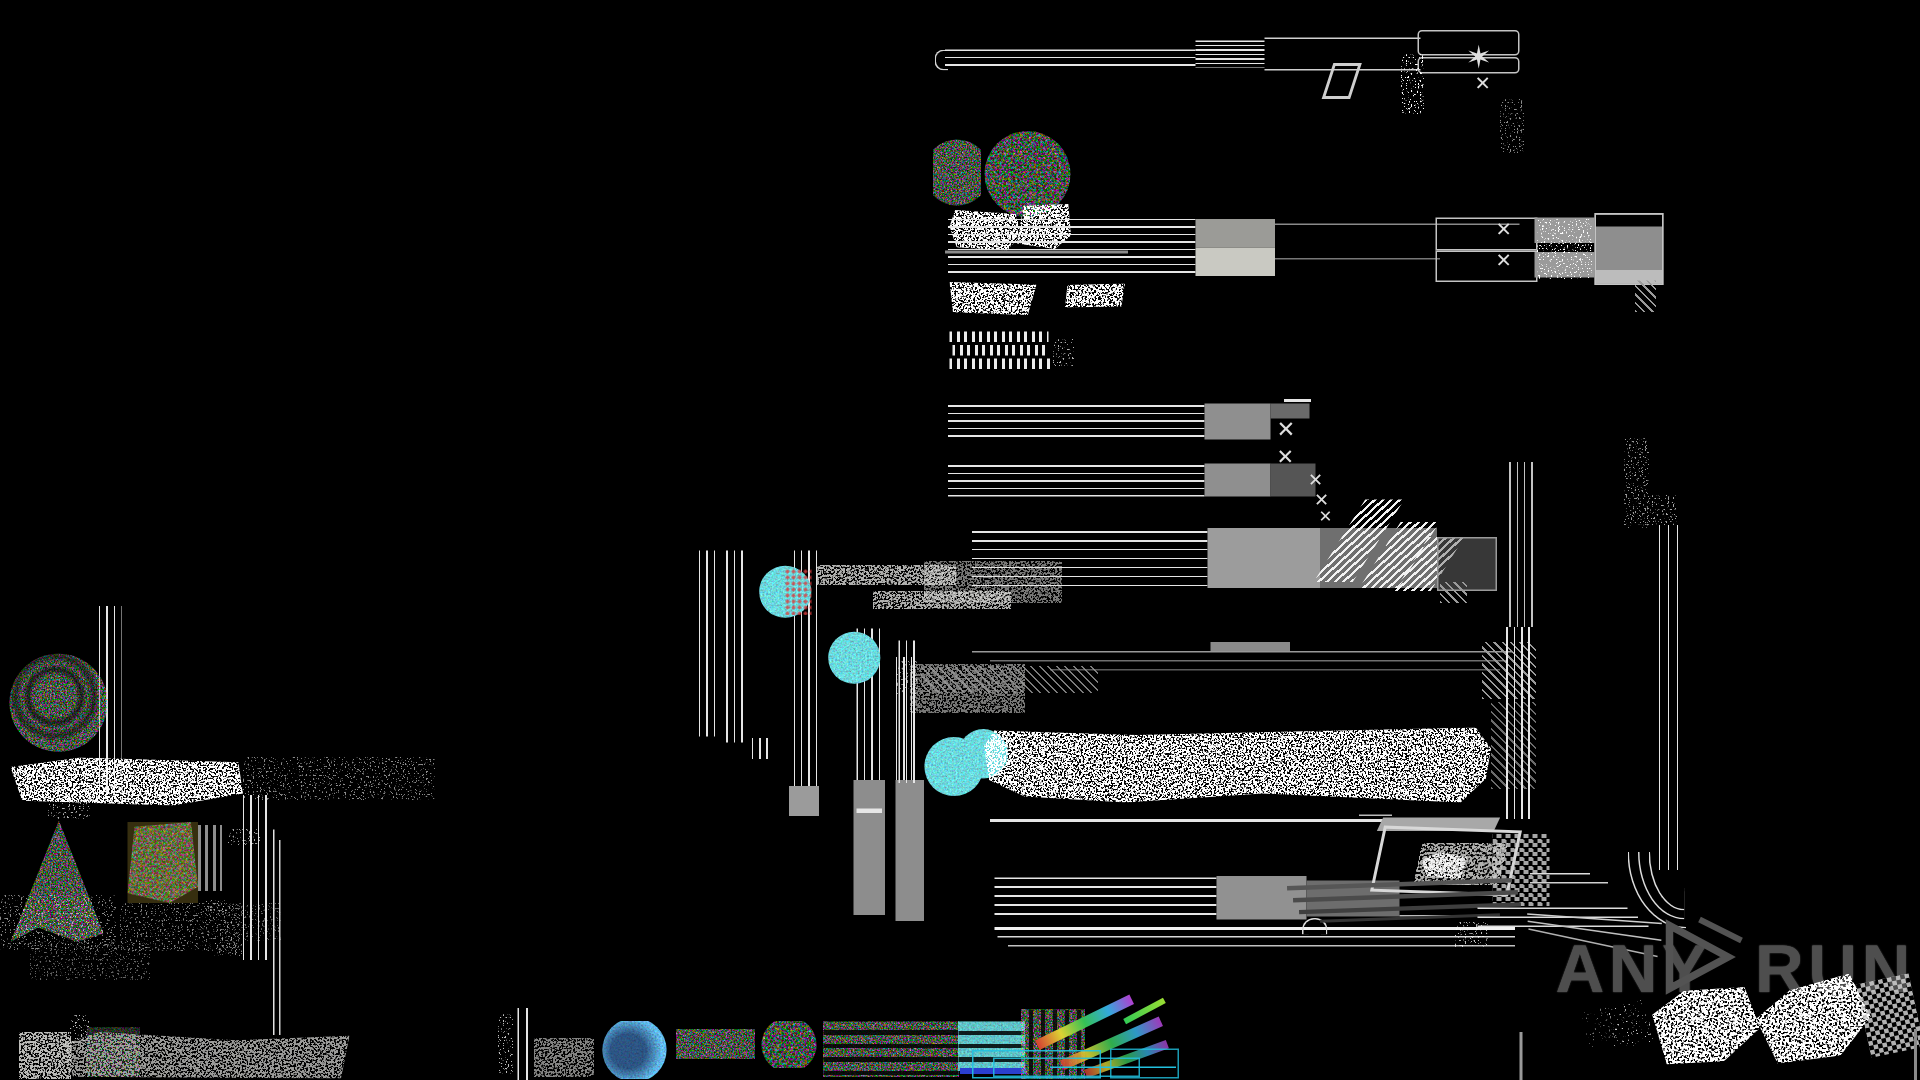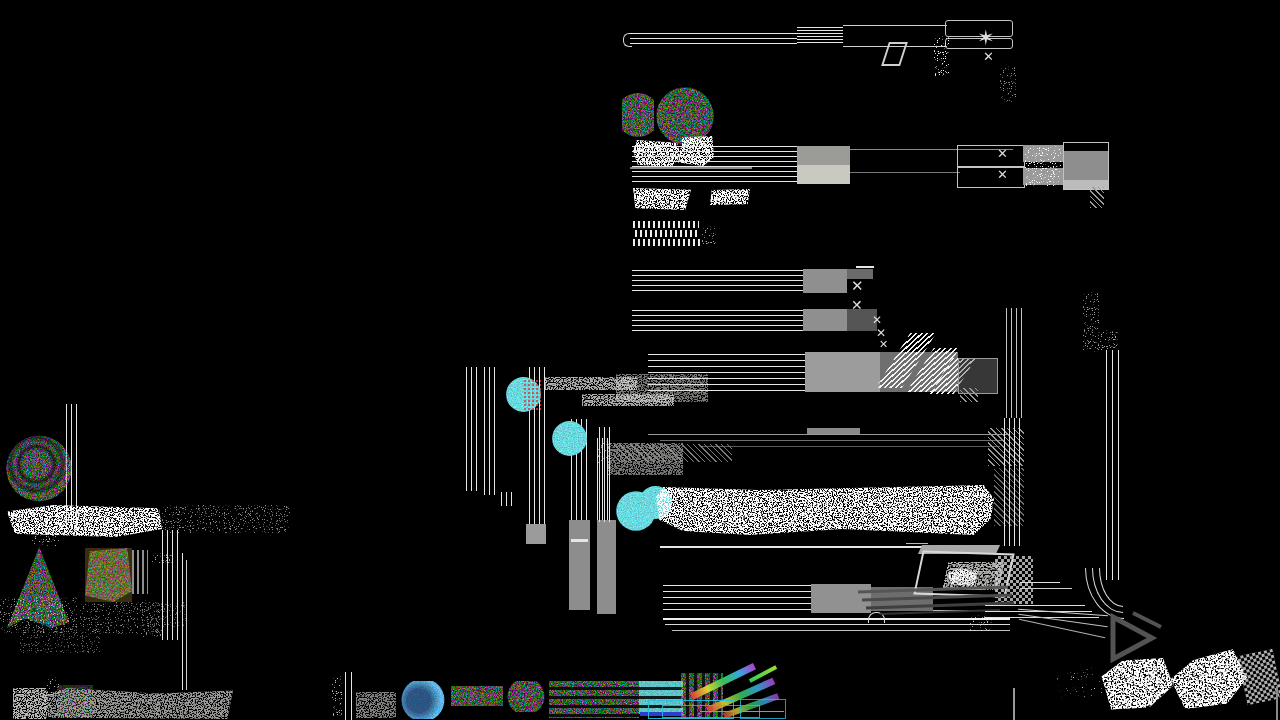--- a/index.html
+++ b/index.html
@@ -206,24 +206,26 @@
   <div class="g arcbl" style="left:1099px;top:568px;width:23px;height:38px;"></div>
   <div class="g" style="left:985px;top:605px;width:100px;height:1px;background:#ddd;"></div>
   <div class="g" style="left:985px;top:611px;width:107px;height:1px;background:#ddd;"></div>
   <div class="g" style="left:985px;top:617px;width:114px;height:1px;background:#ddd;"></div>
   <div class="g" style="left:1018px;top:612px;width:90px;height:1px;background:#cfcfcf;transform:rotate(4deg);"></div>
   <div class="g" style="left:1018px;top:620px;width:90px;height:1px;background:#c0c0c0;transform:rotate(8deg);"></div>
   <div class="g" style="left:1018px;top:628px;width:88px;height:1px;background:#b0b0b0;transform:rotate(12deg);"></div>
   <div class="g" style="left:1020px;top:582px;width:40px;height:1px;background:#ddd;"></div>
   <div class="g" style="left:1020px;top:588px;width:52px;height:1px;background:#cfcfcf;"></div>
 
+  <div class="g wmtext" style="left:1037px;top:620px;">ANY</div>
   <svg class="g" style="left:1106px;top:610px;" width="58" height="56" viewBox="0 0 58 56">
     <polygon points="7,7 46,28 7,49" fill="none" stroke="#535353" stroke-width="5"></polygon>
     <polyline points="27,3 55,17" fill="none" stroke="#535353" stroke-width="4"></polyline>
   </svg>
+  <div class="g wmtext" style="left:1170px;top:620px;">RUN</div>
   <div class="g fxws" style="left:1056px;top:672px;width:20px;height:24px;opacity:.45;transform:rotate(-18deg);"></div>
   <div class="g fxws" style="left:1072px;top:668px;width:28px;height:30px;opacity:.8;transform:rotate(-16deg);"></div>
   <div class="g fxw" style="left:1100px;top:658px;width:72px;height:52px;transform:rotate(-14deg);clip-path:polygon(6% 20%,40% 0,95% 14%,100% 70%,60% 100%,8% 86%);"></div>
   <div class="g fxw" style="left:1172px;top:655px;width:75px;height:52px;transform:rotate(-13deg);clip-path:polygon(0 30%,35% 4%,90% 0,100% 60%,66% 100%,10% 92%);"></div>
   <div class="g checker" style="left:1242px;top:652px;width:36px;height:50px;opacity:.85;transform:rotate(-12deg);"></div>
   <div class="g" style="left:1276px;top:686px;width:2px;height:34px;background:#8a8a8a;"></div>
 
   <div class="g vl" style="left:66px;top:404px;width:15px;height:126px;"></div>
   <div class="g fxc circ" style="left:6px;top:432px;width:66px;height:73px;"></div>
   <div class="g ringov circ" style="left:6px;top:432px;width:66px;height:73px;"></div>

